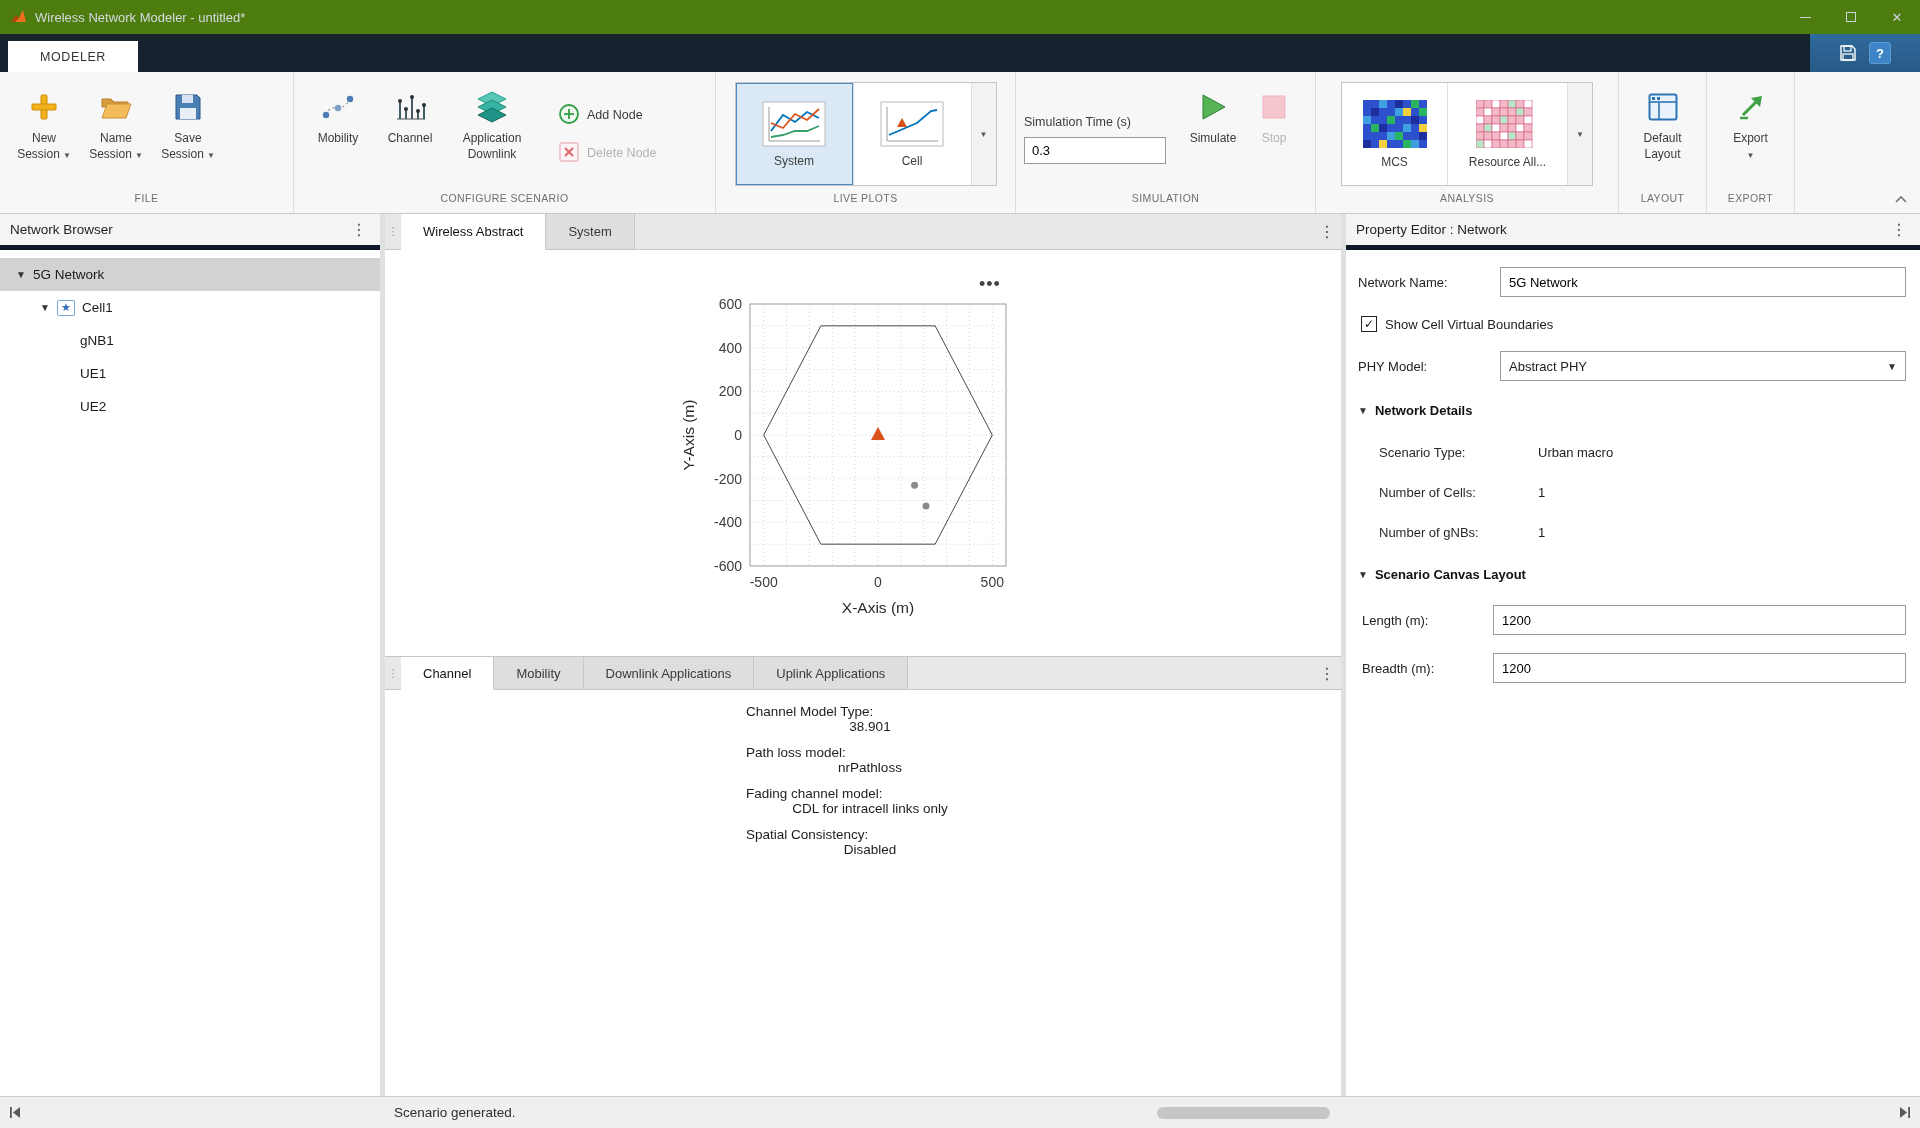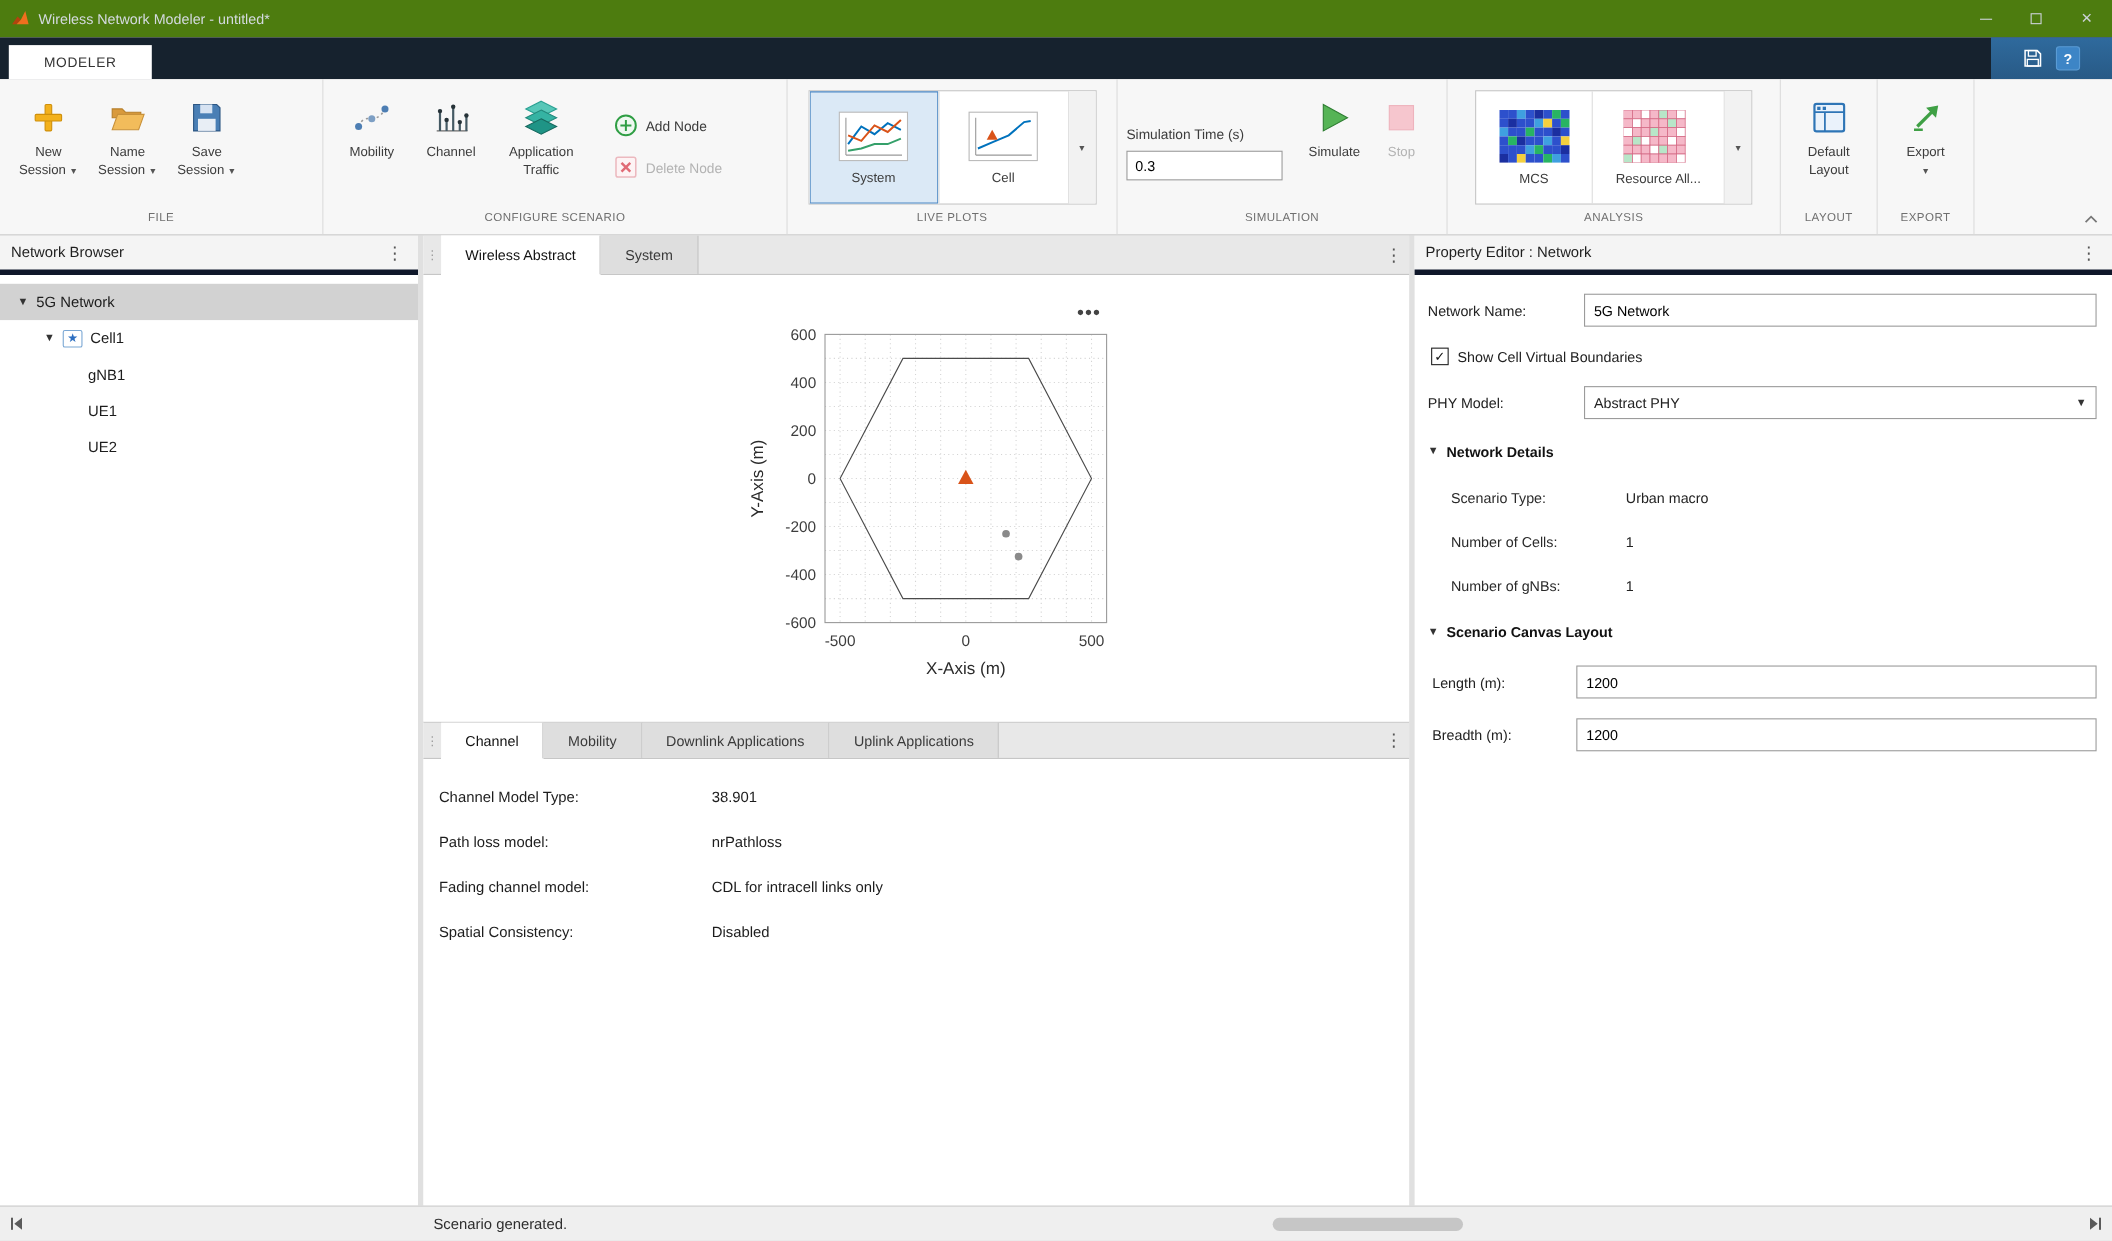--- a/index.html
+++ b/index.html
@@ -42,21 +42,21 @@
   .sim-col { display:flex; flex-direction:column; padding-top:10px; margin-right:14px; }
   .sim-label { font-size:12.5px; color:#3c3c3c; margin-bottom:8px; }
   .sim-input { width:142px; height:27px; border:1px solid #9a9a9a; background:#fff; font-size:13px; padding:0 7px; font-family:inherit; }
   .ribbon-collapse { position:absolute; right:12px; bottom:6px; }
 
   
   .workspace { flex:1; display:flex; gap:5px; background:#e0e0e0; min-height:0; }
   .panel { background:#fff; display:flex; flex-direction:column; min-height:0; }
   .left-panel { width:380px; flex:none; }
   .center-panel { flex:1; min-width:0; }
-  .right-panel { width:634px; flex:none; }
+  .right-panel { width:574px; flex:none; }
   .panel-header { height:36px; flex:none; background:#f4f4f4; border-bottom:5px solid #0f172a; display:flex; align-items:center; padding:0 10px; font-size:13.5px; color:#1f1f1f; }
   .kebab { margin-left:auto; color:#555; font-size:16px; width:22px; text-align:center; }
 
   
   .tree { padding-top:8px; flex:1; overflow:hidden; }
   .tree-row { height:33px; display:flex; align-items:center; font-size:13.5px; color:#1c1c1c; cursor:default; }
   .tree-row.selected { background:#d2d2d2; }
   .expander { font-size:10px; color:#333; margin-right:7px; width:10px; }
   .cell-star { display:inline-flex; width:18px; height:16px; border:1px solid #7aa7d4; background:#fff; color:#2e6fc1; font-size:11px; align-items:center; justify-content:center; margin-right:7px; border-radius:2px; }
 
@@ -71,21 +71,21 @@
 
   .doc-body { height:406px; flex:none; background:#fff; position:relative; overflow:hidden; }
   .plot-menu { position:absolute; left:594px; top:24px; font-size:18px; color:#444; letter-spacing:1px; }
   #plot-svg { position:absolute; left:281px; top:40px; }
   #plot-svg .tick { font-size:14px; fill:#3d3d3d; text-anchor:middle; font-family:inherit; }
   #plot-svg .yt { text-anchor:end; }
   #plot-svg .axlabel { font-size:15.5px; fill:#2b2b2b; text-anchor:middle; font-family:inherit; }
   #plot-svg .grid { stroke:#d4d4d4; stroke-dasharray:1 3; stroke-width:1; }
 
   .sub-body { flex:1; background:#fff; padding-top:14px; }
-  .prop-row { display:flex; height:41px; align-items:center; padding-left:14px; font-size:13.5px; color:#1d1d1d; }
+  .prop-row { display:flex; height:41px; align-items:center; padding-left:14px; font-size:13.5px; color:#1d1d1d;flex-direction:column; }
   .prop-row .plabel { width:248px; flex:none; }
 
   
   .pe-body { flex:1; padding-top:10px; font-size:13px; color:#222; overflow:hidden; }
   .pe-row { display:flex; align-items:center; height:44px; padding:0 14px 0 12px; }
   .pe-row .pe-label { width:142px; flex:none; }
   .pe-input { flex:1; height:30px; border:1px solid #9b9b9b; background:#fff; font-size:13px; padding:0 8px; font-family:inherit; }
   .pe-check-row { display:flex; align-items:center; height:40px; padding-left:15px; }
   .checkbox { width:16px; height:16px; border:1.5px solid #222; background:#fff; display:flex; align-items:center; justify-content:center; margin-right:8px; font-size:12px; font-weight:bold; color:#111; }
   .pe-select { flex:1; height:30px; border:1px solid #9b9b9b; background:#fff; display:flex; align-items:center; padding:0 8px; }
@@ -210,21 +210,21 @@
           <span class="lbl">Channel</span>
         </div>
         <div class="rbtn" style="min-width:92px;">
           <span class="icon">
             <svg width="34" height="32" viewBox="0 0 34 32">
               <polygon points="17,1 31,8 17,15 3,8" fill="#57c7b8" stroke="#2aa193" stroke-width="1"></polygon>
               <polygon points="17,9 31,16 17,23 3,16" fill="#35b3a3" stroke="#22897c" stroke-width="1"></polygon>
               <polygon points="17,17 31,24 17,31 3,24" fill="#1f9486" stroke="#17695f" stroke-width="1"></polygon>
             </svg>
           </span>
-          <span class="lbl"><span>Application</span><br><span>Traffic</span></span>
+          <span class="lbl"><span>Application</span><br><span>Downlink</span></span>
         </div>
         <div style="display:flex;flex-direction:column;justify-content:center;margin-left:14px;gap:4px;">
           <div class="small-btn-row">
             <span>
               <svg width="22" height="22" viewBox="0 0 22 22">
                 <circle cx="11" cy="11" r="9" fill="#eef8f0" stroke="#2f9e44" stroke-width="1.8"></circle>
                 <line x1="11" y1="6" x2="11" y2="16" stroke="#2f9e44" stroke-width="1.8"></line>
                 <line x1="6" y1="11" x2="16" y2="11" stroke="#2f9e44" stroke-width="1.8"></line>
               </svg>
             </span>

